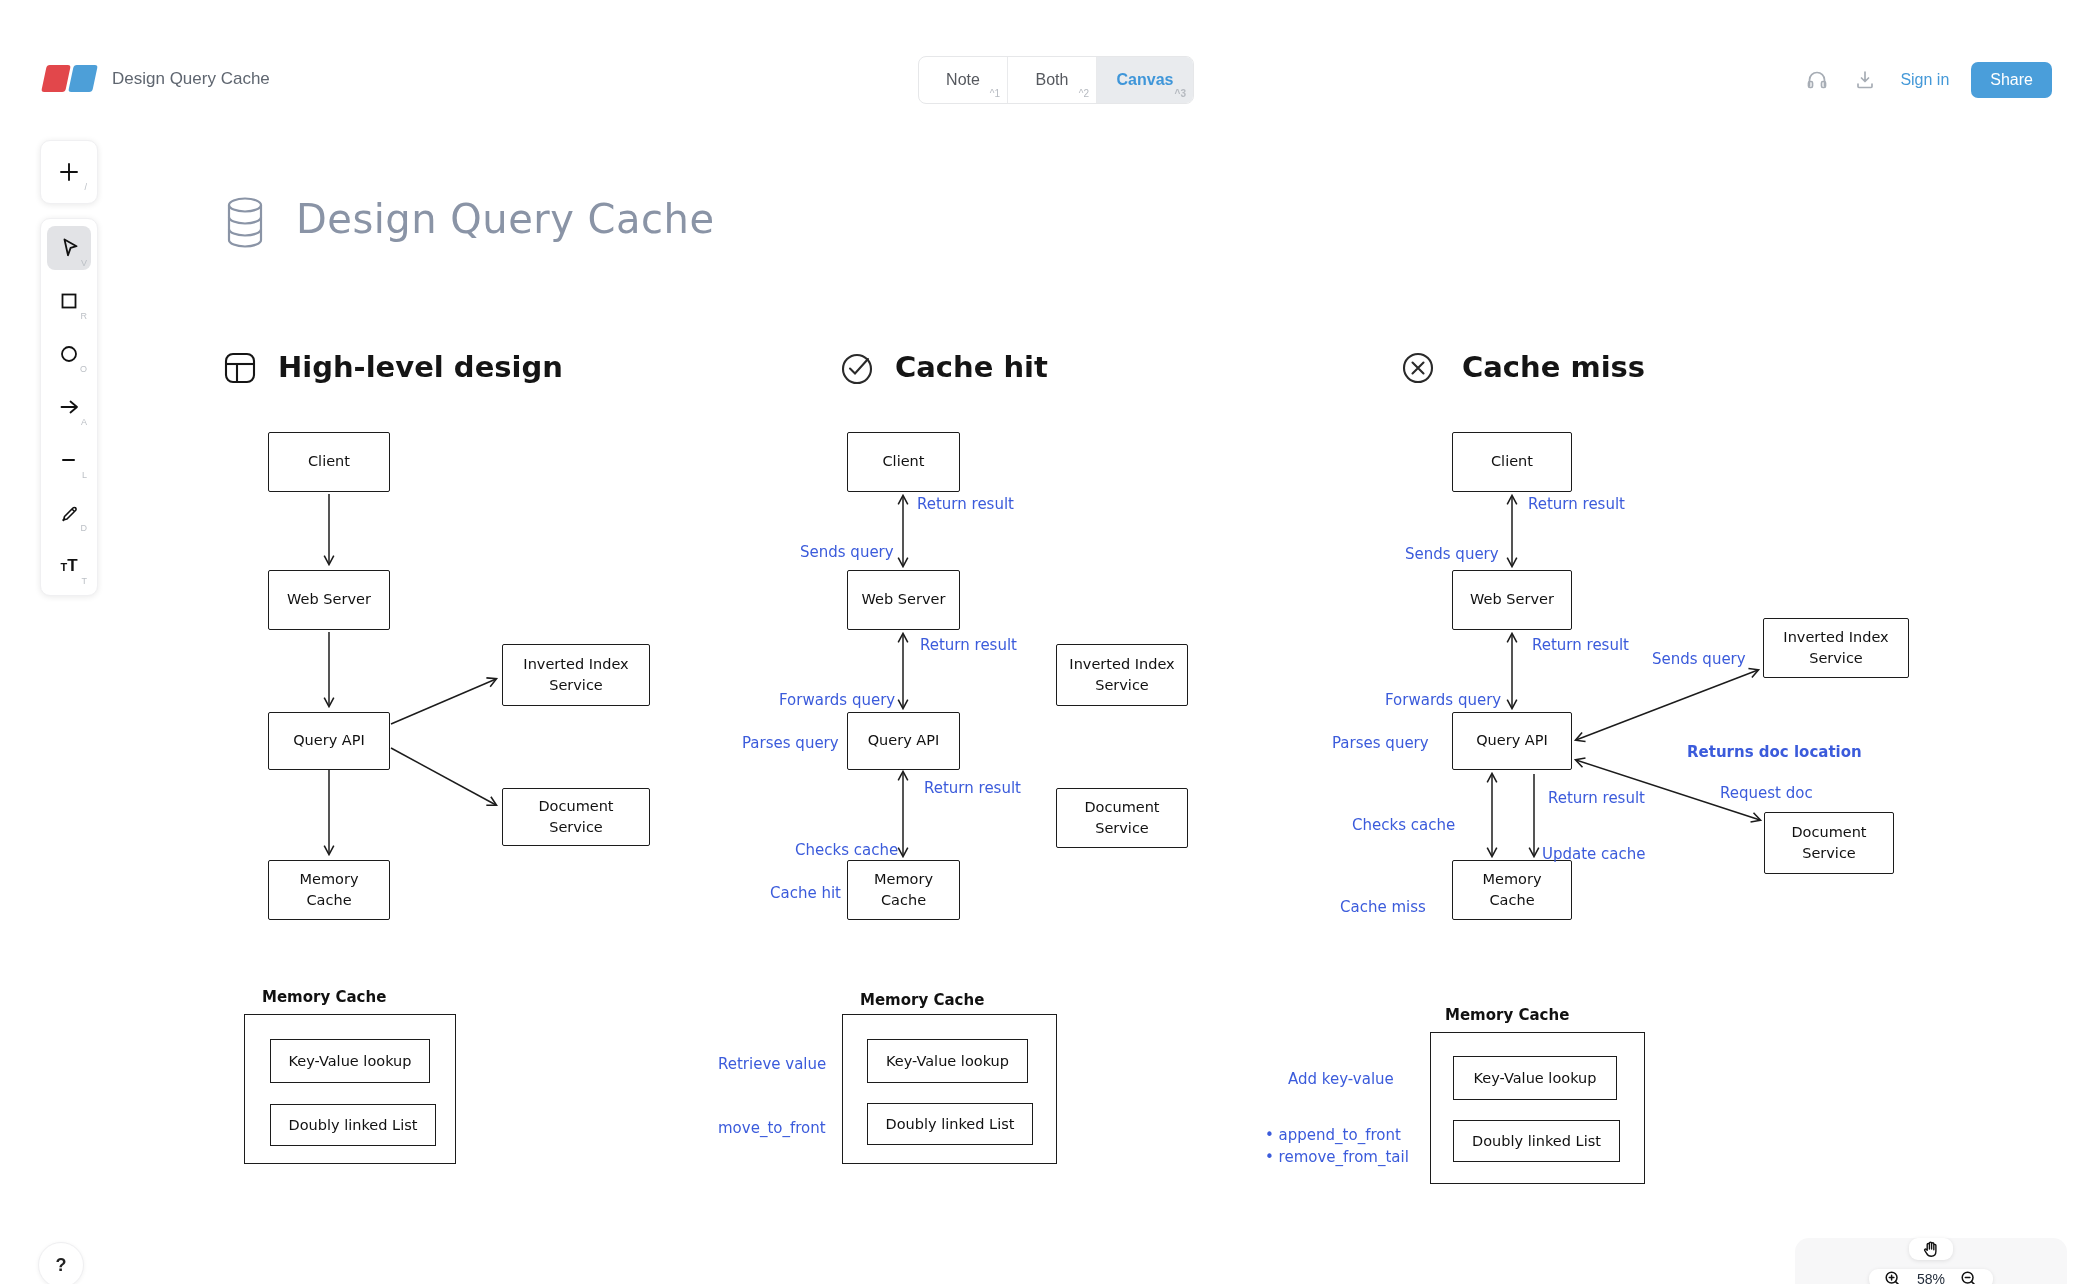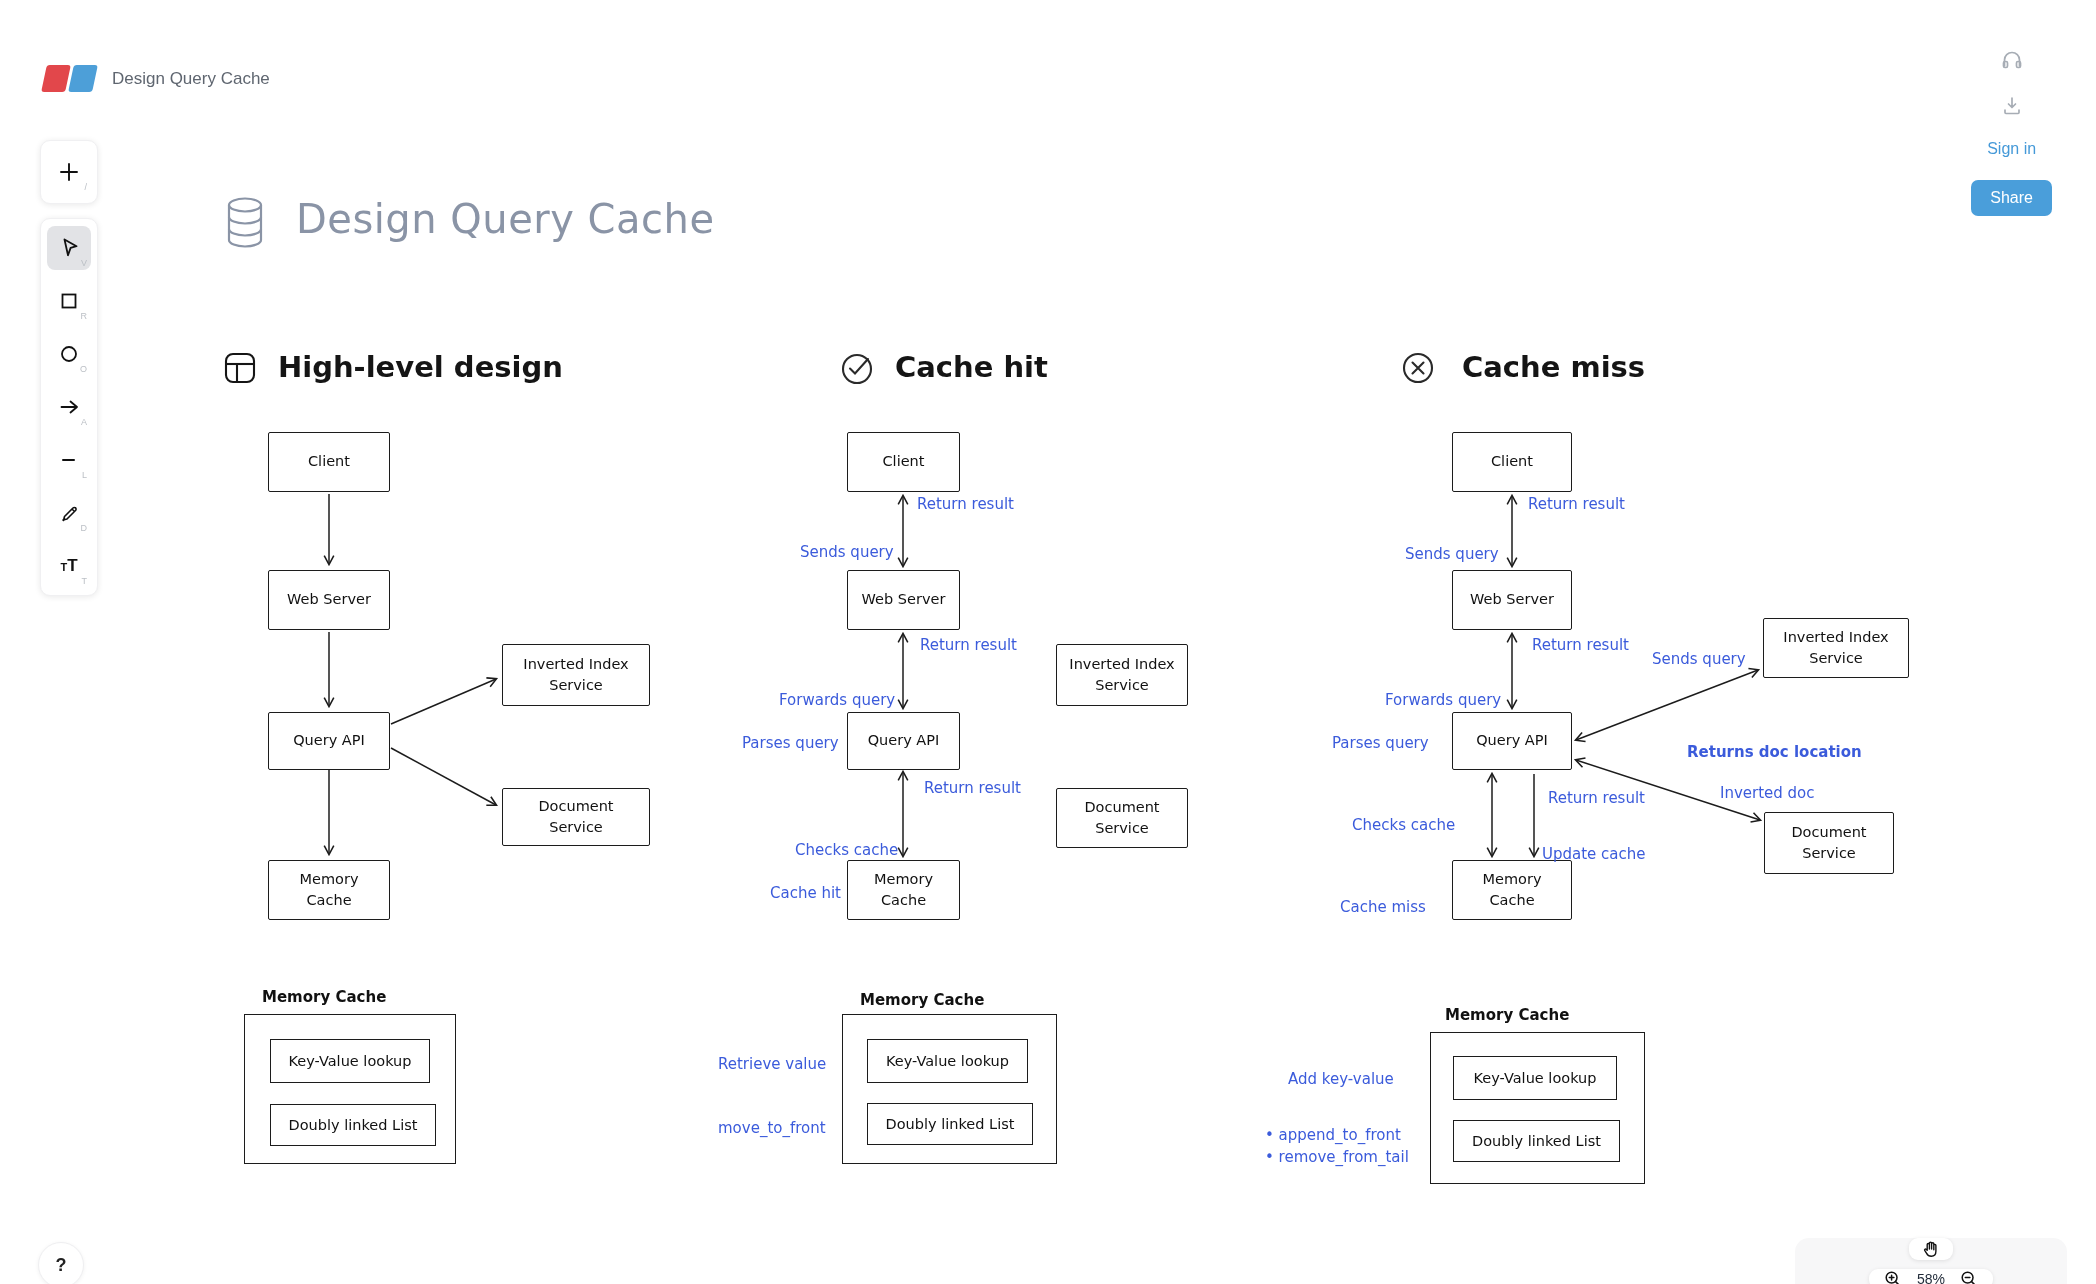--- a/index.html
+++ b/index.html
@@ -10,21 +10,21 @@
   .topbar{position:absolute;left:0;top:0;width:2096px;height:64px;background:#fff;z-index:10;}
   .logo{position:absolute;left:44px;top:17px;display:flex;gap:3px;}
   .logo .lr{width:24px;height:27px;background:#e2474b;border-radius:3px;transform:skewX(-12deg);}
   .logo .lb{width:24px;height:27px;background:#4d9fd8;border-radius:3px;transform:skewX(-12deg);}
   .doc-name{position:absolute;left:112px;top:21px;font-size:17px;color:#5f6670;}
   .tabs{position:absolute;left:918px;top:8px;height:46px;display:flex;border:1px solid #e6e7e9;border-radius:8px;background:#fff;overflow:hidden;}
   .tab{position:relative;width:88px;display:flex;align-items:center;justify-content:center;font-size:16px;color:#55585e;cursor:pointer;border-right:1px solid #e9eaec;}
   .tab:last-child{border-right:none;}
   .tab .sc{position:absolute;right:7px;bottom:4px;font-size:10px;color:#b6bac0;}
   .tab.active{background:#e9ebee;color:#3f96d9;font-weight:bold;width:96px;}
-  .top-right{position:absolute;right:44px;top:0;height:64px;display:flex;align-items:center;gap:22px;flex-direction:column;}
+  .top-right{position:absolute;right:44px;top:0;height:64px;display:flex;align-items:center;gap:22px;}
   .icon-btn{width:26px;height:26px;display:flex;align-items:center;justify-content:center;}
   .signin{font-size:16px;color:#4599d8;cursor:pointer;}
   .share-btn{background:#4a9eda;color:#fff;font-size:16px;border:none;border-radius:7px;padding:9px 19px;cursor:pointer;}
 
   
   .panel{position:absolute;background:#fff;border:1px solid #f0f0f2;border-radius:10px;box-shadow:0 1px 6px rgba(0,0,0,.09);z-index:10;}
   .panel-insert{left:40px;top:92px;width:56px;height:62px;display:flex;align-items:center;justify-content:center;}
   .panel-tools{left:40px;top:170px;width:56px;padding:7px 0;display:flex;flex-direction:column;align-items:center;gap:9px;}
   .tool{position:relative;width:44px;height:44px;border-radius:8px;display:flex;align-items:center;justify-content:center;cursor:pointer;}
   .tool.active{background:#e2e3e6;}
@@ -58,20 +58,34 @@
 
 <div class="app">
 
   <div class="topbar">
     <div class="logo">
       <div class="lr"></div>
       <div class="lb"></div>
     </div>
     <div class="doc-name">Design Query Cache</div>
 
+    <div class="tabs">
+      <div class="tab">
+        <span>Note</span>
+        <span class="sc">^1</span>
+      </div>
+      <div class="tab">
+        <span>Both</span>
+        <span class="sc">^2</span>
+      </div>
+      <div class="tab active">
+        <span>Canvas</span>
+        <span class="sc">^3</span>
+      </div>
+    </div>
 
     <div class="top-right">
       <div class="icon-btn">
         <svg width="24" height="24" viewBox="0 0 24 24">
             <path d="M4.5 18v-6a7.5 7.5 0 0 1 15 0v6" fill="none" stroke="#a7adb5" stroke-width="1.7" stroke-linecap="round"></path>
             <rect x="3.5" y="13.5" width="4" height="6" rx="1.4" fill="none" stroke="#a7adb5" stroke-width="1.7"></rect>
             <rect x="16.5" y="13.5" width="4" height="6" rx="1.4" fill="none" stroke="#a7adb5" stroke-width="1.7"></rect>
           </svg>
       </div>
       <div class="icon-btn">
@@ -239,21 +253,21 @@
   <div class="node" style="left:1763px;top:570px;width:146px;height:60px;">Inverted Index Service</div>
   <div class="node" style="left:1764px;top:764px;width:130px;height:62px;">Document Service</div>
 
   <span class="blue-label" style="left:1528px;top:447px;">Return result</span>
   <span class="blue-label" style="left:1405px;top:497px;">Sends query</span>
   <span class="blue-label" style="left:1532px;top:588px;">Return result</span>
   <span class="blue-label" style="left:1385px;top:643px;">Forwards query</span>
   <span class="blue-label" style="left:1332px;top:686px;">Parses query</span>
   <span class="blue-label" style="left:1652px;top:602px;">Sends query</span>
   <span class="blue-label" style="left:1687px;top:695px;font-weight:bold;">Returns doc location</span>
-  <span class="blue-label" style="left:1720px;top:736px;">Inverted doc</span>
+  <span class="blue-label" style="left:1720px;top:736px;">Request doc</span>
   <span class="blue-label" style="left:1548px;top:741px;">Return result</span>
   <span class="blue-label" style="left:1352px;top:768px;">Checks cache</span>
   <span class="blue-label" style="left:1542px;top:797px;">Update cache</span>
   <span class="blue-label" style="left:1340px;top:850px;">Cache miss</span>
 
   <div class="mem-title" style="left:262px;top:940px;">Memory Cache</div>
   <div class="mem-container" style="left:244px;top:966px;width:212px;height:150px;"></div>
   <div class="mem-inner" style="left:270px;top:991px;width:160px;height:44px;">Key-Value lookup</div>
   <div class="mem-inner" style="left:270px;top:1056px;width:166px;height:42px;">Doubly linked List</div>
 

